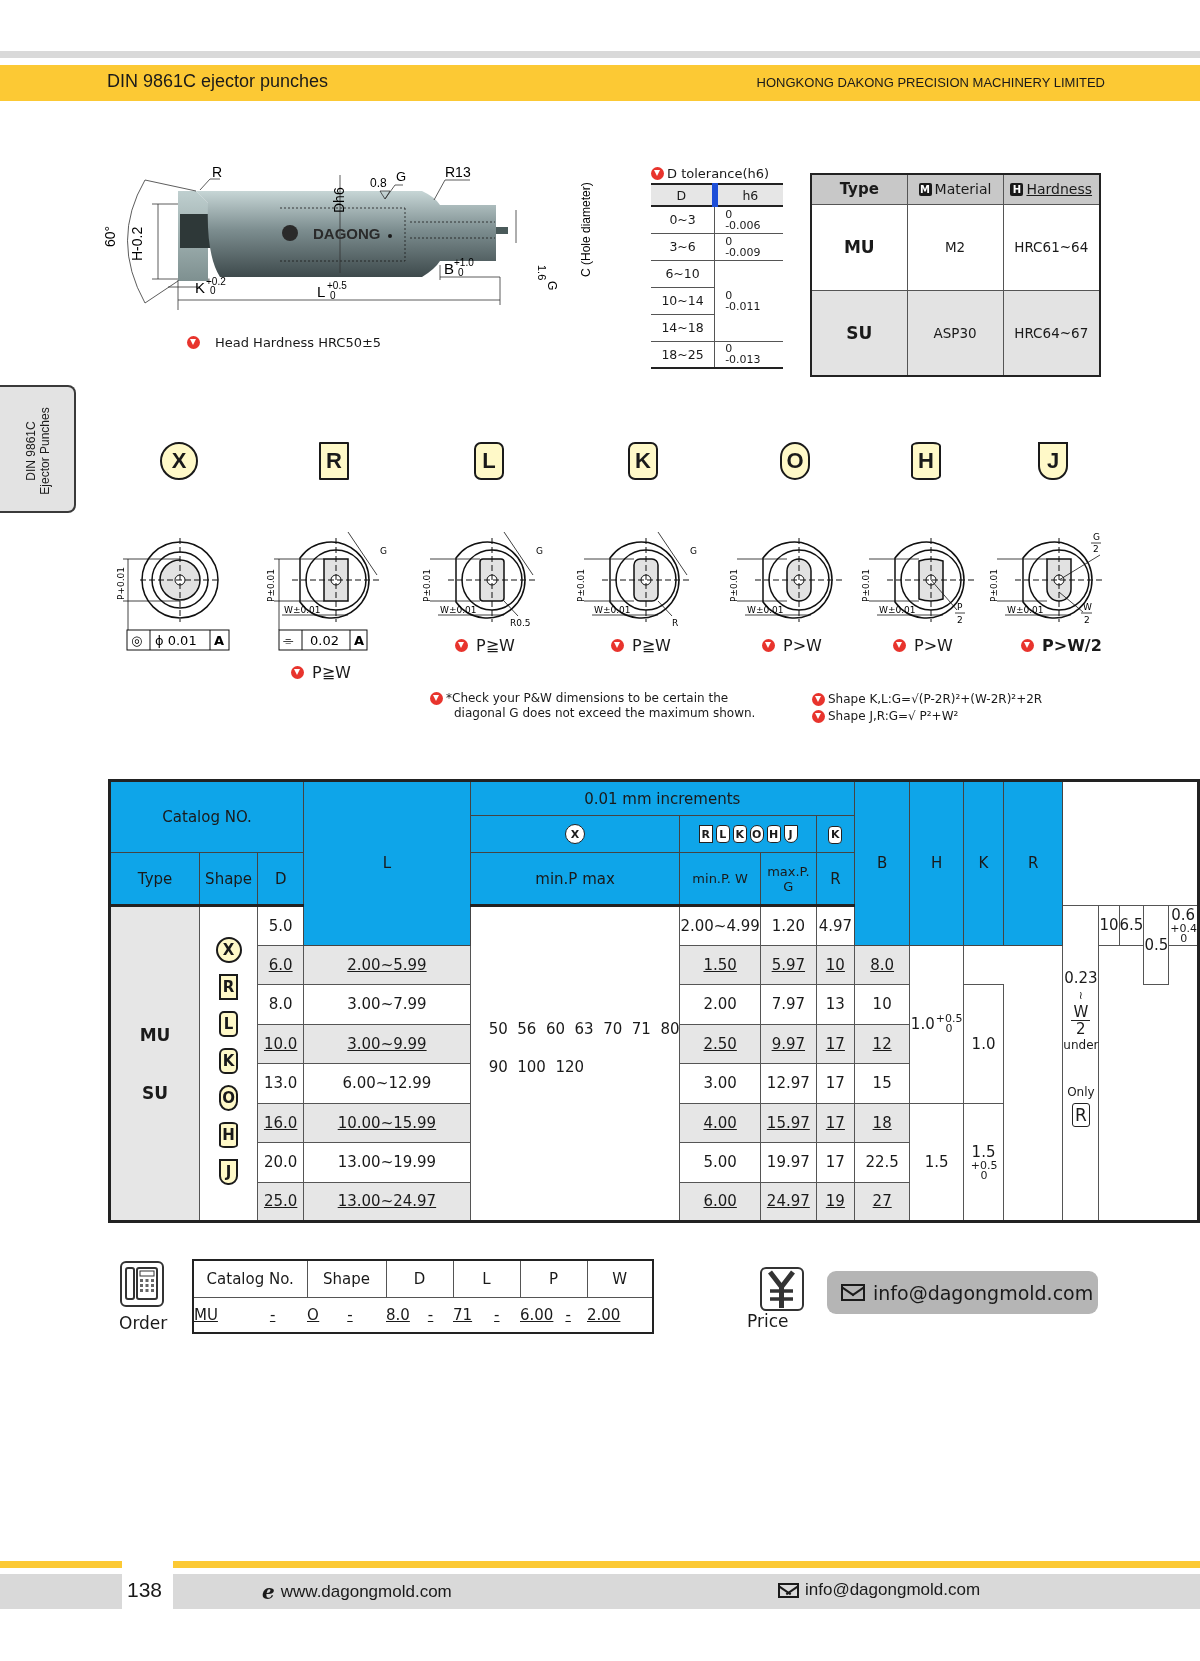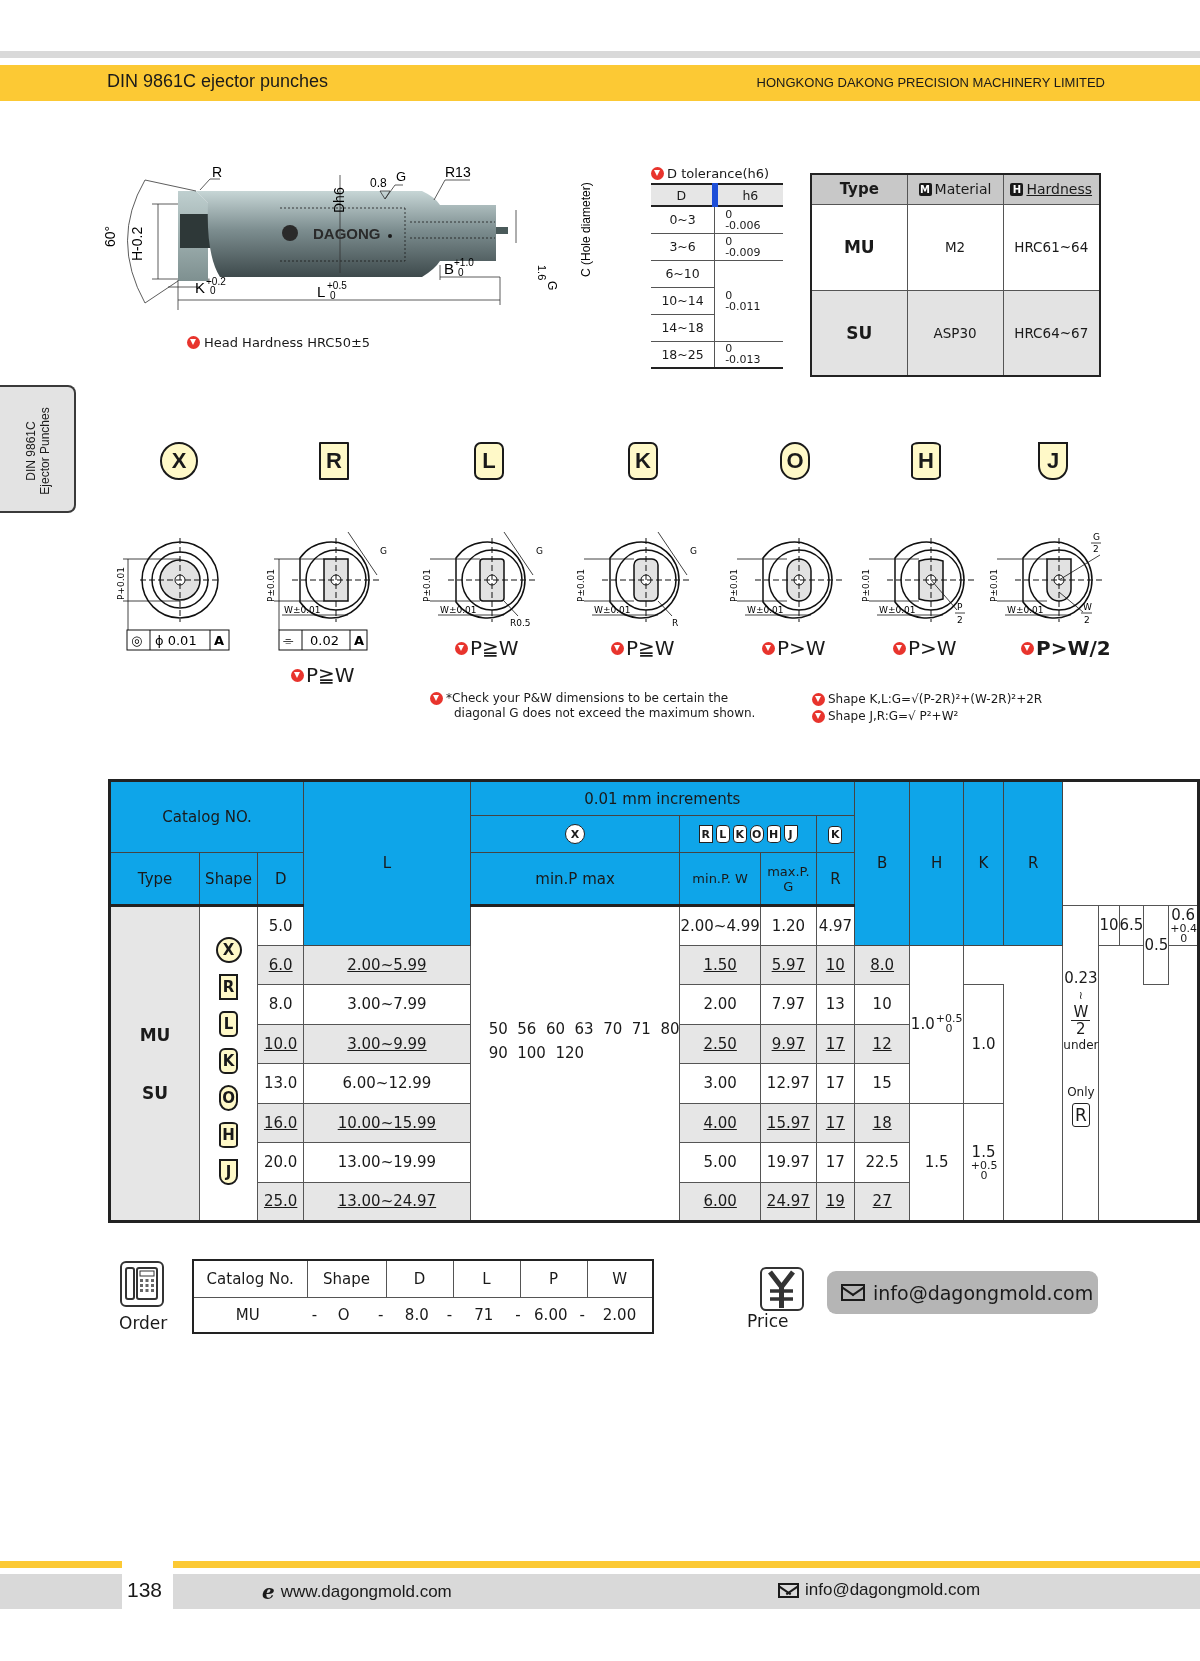--- a/index.html
+++ b/index.html
@@ -10,21 +10,21 @@
   .header-band { position: absolute; left: 0; top: 65px; width: 1200px; height: 36px; background: #fcc934; }
   .header-title { position: absolute; left: 107px; top: 6px; font-size: 18px; font-family: "Liberation Sans", sans-serif; color: #1a1a1a; }
   .header-company { position: absolute; right: 95px; top: 10px; font-size: 13px; font-family: "Liberation Sans", sans-serif; color: #1a1a1a; }
 
   .side-tab { position: absolute; left: 0; top: 385px; width: 76px; height: 128px; background: #e3e3e3; border: 2px solid #3a3a3a; border-left: none; border-radius: 0 8px 8px 0; }
   .side-tab-text { position: absolute; left: 38px; top: 64px; transform: translate(-50%, -50%) rotate(-90deg); white-space: nowrap; font-size: 12px; line-height: 14px; text-align: center; font-family: "Liberation Sans", sans-serif; }
 
   
   .punch { position: absolute; left: 100px; top: 165px; width: 500px; height: 200px; }
   .punch svg text { font-family: "Liberation Sans", sans-serif; }
-  .head-hardness { position: absolute; left: 187px; top: 335px; font-size: 13px; display: flex; align-items: center; gap: 4px; }
+  .head-hardness { position: absolute; left: 187px; top: 335px; font-size: 13px; display: flex; align-items: center; gap: 15px; }
 
   .warn-icon { display: inline-block; width: 13px; height: 13px; border-radius: 50%; background: #e8342d; position: relative; flex: none; }
   .warn-icon::after { content: ""; position: absolute; left: 3px; top: 3px; border-left: 3.5px solid transparent; border-right: 3.5px solid transparent; border-top: 6px solid #fff; }
 
   
   .dtol { position: absolute; left: 651px; top: 163px; width: 132px; }
   .dtol-title { font-size: 13px; display: flex; align-items: center; gap: 3px; height: 20px; }
   .dtol table { border-collapse: collapse; width: 132px; font-size: 12.5px; }
   .dtol th { background: #e6e6e6; font-weight: normal; height: 22px; border-top: 2px solid #222; border-bottom: 2px solid #222; }
   .dtol td { height: 27px; text-align: center; border-bottom: 1px solid #555; }
@@ -46,21 +46,21 @@
   
   .shape-badge { position: absolute; top: 442px; width: 30px; height: 38px; background: #fff9c8; border: 2.5px solid #1a1a1a; font-weight: bold; font-size: 22px; display: flex; align-items: center; justify-content: center; font-family: "Liberation Sans", sans-serif; }
   .sb-circle { width: 38px; height: 38px; border-radius: 50%; }
   .sb-rect { border-radius: 1px; }
   .sb-round { border-radius: 7px; }
   .sb-oval { border-radius: 15px; }
   .sb-h { border-radius: 8px / 4px; }
   .sb-j { border-radius: 0 0 14px 14px; }
 
   .shape-drawing { position: absolute; top: 530px; }
-  .shape-cond { position: absolute; font-size: 20px; display: flex; align-items: center; gap: 2px; }
+  .shape-cond { position: absolute; font-size: 16px; display: flex; align-items: center; gap: 8px; }
 
   .notes-left { position: absolute; left: 430px; top: 691px; font-size: 12px; line-height: 15px; }
   .notes-right { position: absolute; left: 812px; top: 691px; font-size: 12px; line-height: 17px; }
   .note-line { display: flex; align-items: center; gap: 3px; }
 
   
   .main-table { position: absolute; left: 108px; top: 779px; border-collapse: collapse; border: 3px solid #222; font-size: 15px; }
   .main-table th { background: #0ea5e9; font-weight: normal; border: 1px solid #444; height: 37px; }
   .main-table td { border: 1px solid #555; text-align: center; height: 39.5px; padding: 0; }
   .main-table tr.hdr-bottom th { border-bottom: 3px solid #222; }
@@ -78,21 +78,21 @@
   .rcell-content { display: flex; flex-direction: column; align-items: center; padding-top: 64px; font-size: 15px; line-height: 17px; }
   .frac { display: flex; flex-direction: column; align-items: center; font-size: 15px; line-height: 16px; }
   .frac .num { border-bottom: 1.5px solid #222; padding: 0 2px; }
   .only-r { display: inline-flex; align-items: center; justify-content: center; width: 18px; height: 24px; border: 1.5px solid #222; border-radius: 3px; font-size: 17px; margin-top: 2px; }
 
   
   .order-icon { position: absolute; left: 120px; top: 1261px; width: 44px; height: 46px; border: 2.5px solid #333; border-radius: 6px; background: #fff; }
   .order-label { position: absolute; left: 119px; top: 1313px; font-size: 17px; }
   .order-table { position: absolute; left: 192px; top: 1259px; border-collapse: collapse; border: 2px solid #222; font-size: 15px; }
   .order-table th { font-weight: normal; height: 37px; border: 1px solid #555; }
-  .order-table td { height: 36px; text-align: center; border-top: 1px solid #555; }
+  .order-table td { height: 36px; border-top: 1px solid #555; text-decoration: underline; }
   .price-icon { position: absolute; left: 760px; top: 1267px; width: 44px; height: 44px; border: 2.5px solid #333; border-radius: 6px; }
   .price-label { position: absolute; left: 747px; top: 1311px; font-size: 17px; }
   .email-pill { position: absolute; left: 827px; top: 1271px; width: 271px; height: 43px; background: #b5b5b5; border-radius: 9px; display: flex; align-items: center; padding-left: 14px; gap: 8px; font-size: 19px; }
   .mail-icon { display: inline-block; width: 24px; height: 17px; border: 2px solid #1a1a1a; position: relative; overflow: hidden; }
   .mail-icon::before, .mail-icon::after { content: ""; position: absolute; top: -2px; width: 15px; height: 2px; background: #1a1a1a; }
   .mail-icon::before { left: -1px; transform-origin: left top; transform: rotate(35deg); top: 0; }
   .mail-icon::after { right: -1px; transform-origin: right top; transform: rotate(-35deg); top: 0; }
 
   
   .foot-yellow-l { position: absolute; left: 0; top: 1561px; width: 122px; height: 7px; background: #fcc934; }
@@ -510,21 +510,21 @@
         <span class="stk" style="border-radius:5px">L</span>
         <span class="stk" style="border-radius:6px">K</span>
         <span class="stk" style="border-radius:10px">O</span>
         <span class="stk" style="border-radius:6px/3px">H</span>
         <span class="stk" style="border-radius:0 0 9px 9px">J</span>
       </div>
     </td>
     <td>5.0</td>
     <td rowspan="8" class="lcell">
       <div style="white-space:pre;">50  56  60  63  70  71  80</div>
-      <div style="white-space:pre;">90  100  120</div>
+      <div style="white-space:pre;margin-top:14px;">90  100  120</div>
     </td>
     <td>2.00~4.99</td>
     <td>1.20</td>
     <td>4.97</td>
     <td rowspan="8" class="rcol">
       <div class="rcell-content">
         <span>0.23</span>
         <span style="font-size:11px;">≀</span>
         <div class="frac">
               <span class="num">W</span>

